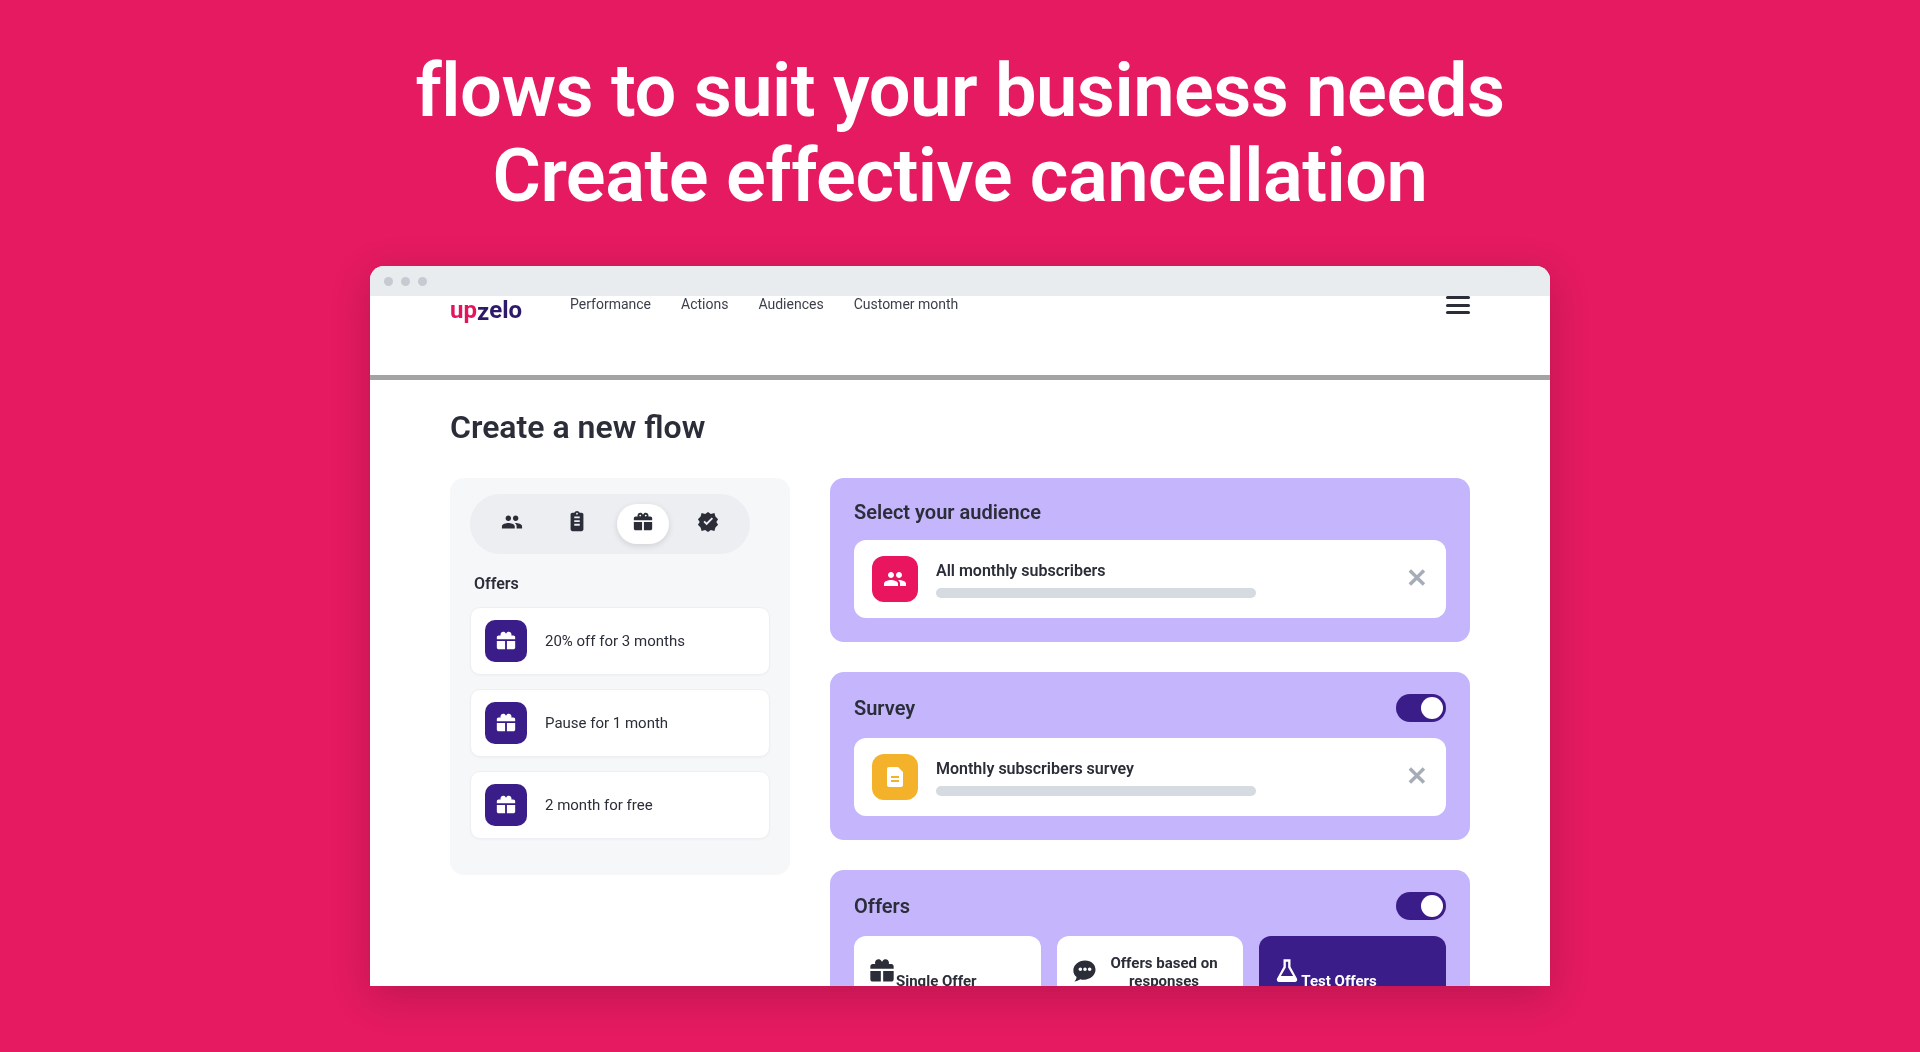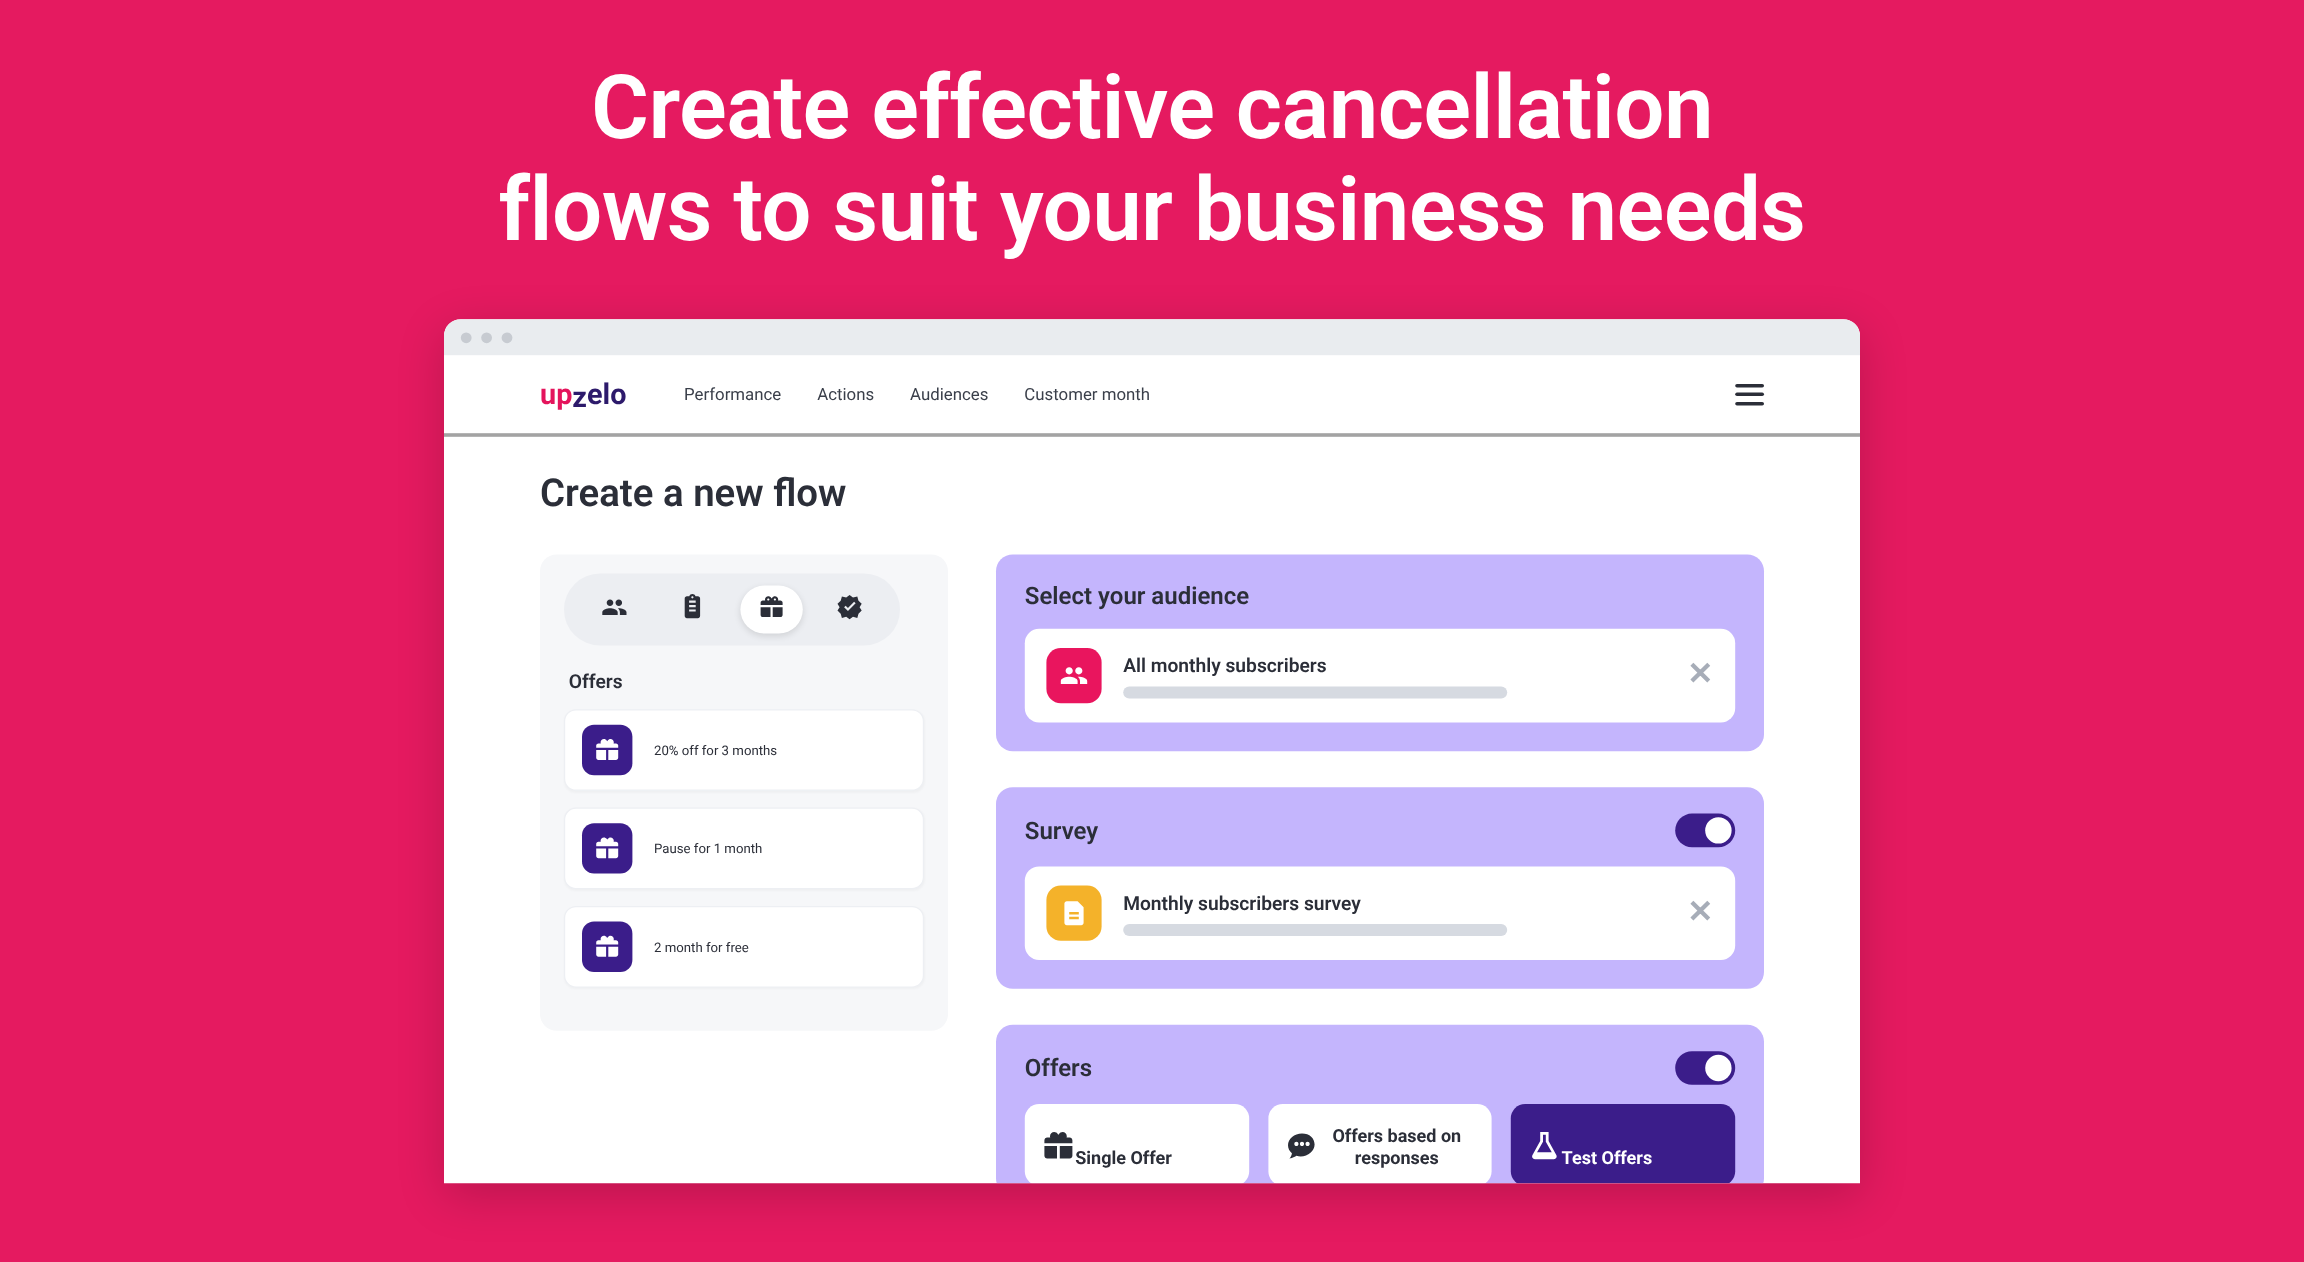--- a/index.html
+++ b/index.html
@@ -44,25 +44,25 @@
     align-items: center;
     padding-left: 14px;
     gap: 8px;
   }
   .dot {
     width: 9px; height: 9px;
     border-radius: 50%;
     background: #c7cbd1;
   }
   .topnav {
-    height: 68px;
-    display: flex;
-    align-items: center;
+    height: 84px;
+    display: flex;
+    align-items: flex-start;
     padding: 0 80px;
-    border-bottom: 3px solid #a3a3a3;
+    border-bottom: 5px solid #a3a3a3;
   }
   .logo { display: flex; align-items: baseline; font-weight: 700; font-size: 24px; }
   .logo-up { color: #e4145c; }
   .logo-elo { color: #2d1a6b; }
   .logo-z {
     color: #2d1a6b;
     position: relative;
     display: inline-block;
     transform: translateY(2px);
   }
@@ -133,21 +133,21 @@
     cursor: pointer;
     box-shadow: 0 1px 2px rgba(20,20,40,0.03);
   }
   .offer-icon {
     width: 42px; height: 42px;
     background: #3b1d8a;
     border-radius: 10px;
     display: flex; align-items: center; justify-content: center;
   }
   .offer-icon svg { width: 22px; height: 22px; fill: #fff; }
-  .offer-label { font-size: 11px; color: #2b2e38; }
+  .offer-label { font-size: 15px; color: #2b2e38; }
 
   .panel {
     background: #c4b5fd;
     border-radius: 14px;
     padding: 22px 24px 24px 24px;
     margin-bottom: 30px;
   }
   .panel-head {
     display: flex;
     align-items: center;
@@ -229,22 +229,22 @@
     background: #f6f7f9;
     border-radius: 14px;
     padding: 16px 20px 22px 20px;
   }
 </style>
 </head>
 <body>
 
 <div class="outer">
   <div class="headline">
+    <div>flows to suit your business needs</div>
     <div>Create effective cancellation</div>
-    <div>flows to suit your business needs</div>
   </div>
 
   <div class="window">
     <div class="titlebar">
       <div class="dot"></div>
       <div class="dot"></div>
       <div class="dot"></div>
     </div>
 
     <div class="topnav">

